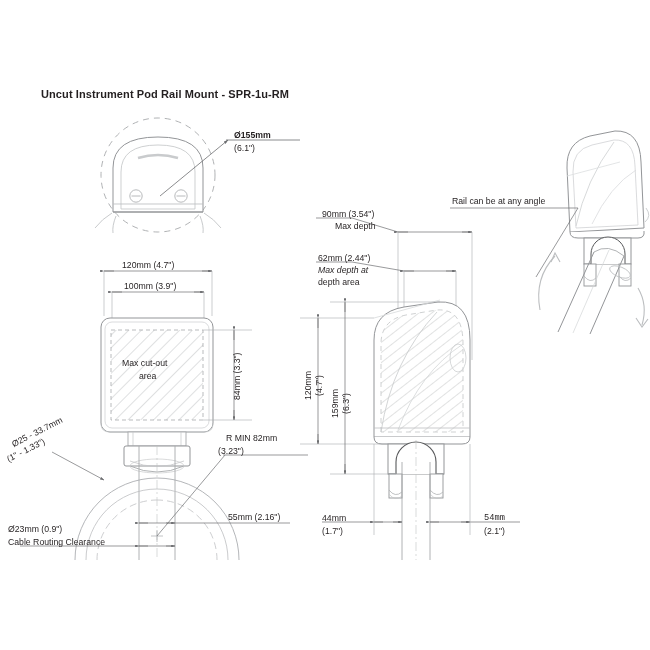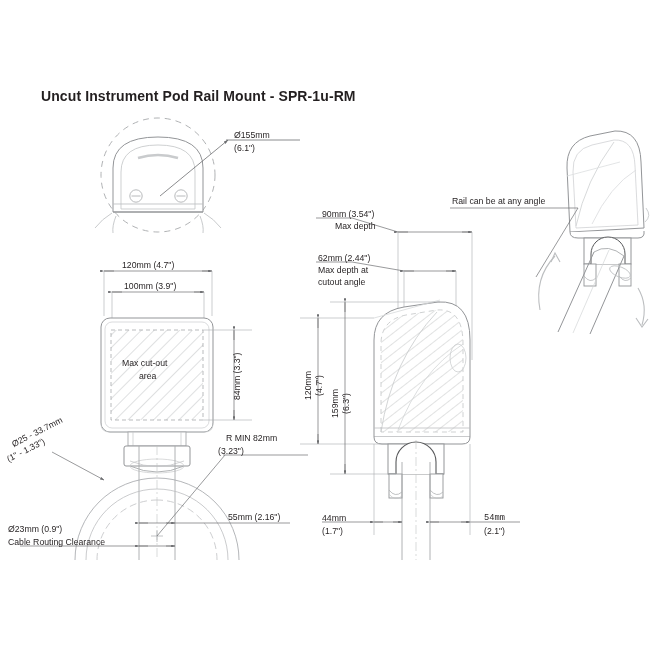--- a/index.html
+++ b/index.html
@@ -6,21 +6,21 @@
   body{
     width:650px;height:650px;
     font-family:"Liberation Sans", sans-serif;
     color:#231f20;
     overflow:hidden;
     position:relative;
   }
   #sheet{position:relative;width:650px;height:650px;background:#fff;}
   .title{
     position:absolute;left:41px;top:88px;
-    font-size:14px;font-weight:bold;letter-spacing:.1px;
+    font-size:11px;font-weight:bold;letter-spacing:.1px;
     color:#231f20;white-space:nowrap;
   }
   svg.draw{position:absolute;left:0;top:0;width:650px;height:650px;}
   .lbl{
     position:absolute;font-size:8.7px;line-height:10.6px;
     color:#231f20;white-space:nowrap;
   }
   .rot90{transform:rotate(-90deg);transform-origin:0 0;}
   .rot-ang{transform:rotate(-27deg);transform-origin:0 0;}
 </style>
@@ -234,21 +234,21 @@
       <path d="M638 288 Q648 305 642 325" fill="none" stroke="#bcbec0" stroke-width="1.1"></path>
       <path d="M636 318 L642 327 L648 319" fill="none" stroke="#bcbec0" stroke-width="1.1"></path>
       <path d="M645 222 Q652 216 646 208" fill="none" stroke="#cdcfd1" stroke-width="1"></path>
 
       <line x1="536" y1="277" x2="578" y2="208" stroke="#6d6e71" stroke-width="0.7"></line>
       <line x1="578" y1="208" x2="578" y2="208" stroke="#6d6e71" stroke-width="0.7"></line>
       <line x1="450" y1="208" x2="578" y2="208" stroke="#6d6e71" stroke-width="0.7"></line>
     </g>
   </svg>
 
-  <div class="lbl" style="left:234px;top:130px;">
+  <div class="lbl" style="left:234px;top:130px;font-weight:bold;">
     <span>Ø155mm</span>
   </div>
   <div class="lbl" style="left:234px;top:143px;">
     <span>(6.1")</span>
   </div>
 
   <div class="lbl" style="left:122px;top:260px;">120mm (4.7")</div>
   <div class="lbl" style="left:124px;top:281px;">100mm (3.9")</div>
   <div class="lbl rot90" style="left:232px;top:400px;">84mm (3.3")</div>
 
@@ -263,22 +263,22 @@
 
   <div class="lbl" style="left:218px;top:433px;padding-left:8px;">R MIN 82mm</div>
   <div class="lbl" style="left:218px;top:446px;">(3.23")</div>
 
   <div class="lbl" style="left:228px;top:512px;">55mm (2.16")</div>
 
   <div class="lbl" style="left:322px;top:209px;">90mm (3.54")</div>
   <div class="lbl" style="left:322px;top:221px;padding-left:13px;">Max depth</div>
 
   <div class="lbl" style="left:318px;top:253px;">62mm (2.44")</div>
-  <div class="lbl" style="left:318px;top:265px;">Max depth at</div>
-  <div class="lbl" style="left:318px;top:277px;">cutout angle</div>
+  <div class="lbl" style="left:318px;top:265px;font-style:italic;">Max depth at</div>
+  <div class="lbl" style="left:318px;top:277px;">depth area</div>
 
   <div class="lbl rot90" style="left:303px;top:400px;">120mm</div>
   <div class="lbl rot90" style="left:314px;top:396px;">(4.7")</div>
 
   <div class="lbl rot90" style="left:330px;top:418px;">159mm</div>
   <div class="lbl rot90" style="left:341px;top:414px;">(6.3")</div>
 
   <div class="lbl" style="left:322px;top:513px;text-align:center;">44mm</div>
   <div class="lbl" style="left:322px;top:526px;">(1.7")</div>
 

